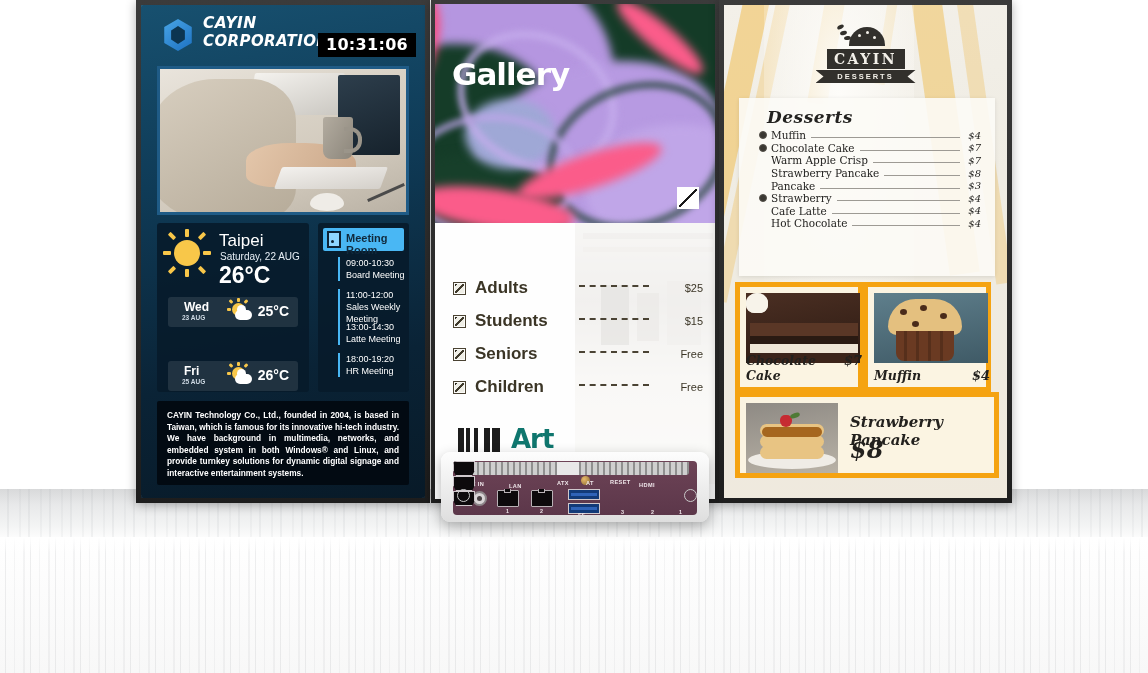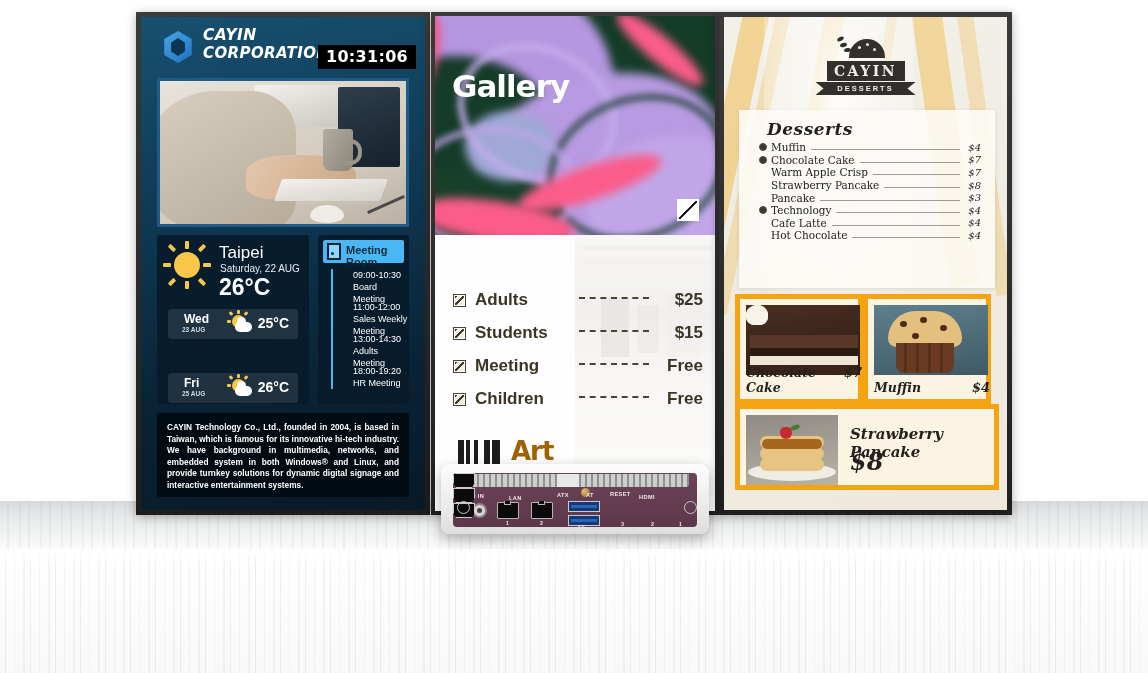--- a/index.html
+++ b/index.html
@@ -1,21 +1,21 @@
 <!DOCTYPE html>
 <html><head>
 <meta charset="utf-8">
 <style>
   html,body{margin:0;padding:0;}
   body{
     width:1148px;height:673px;overflow:hidden;position:relative;
     background:#ffffff;
     font-family:"Liberation Sans", sans-serif;
   }
-  .stage{position:absolute;inset:0;margin-top:12px;}
+  .stage{position:absolute;inset:0;}
 
   
   .counter-top{
     position:absolute;left:0;top:489px;width:1148px;height:50px;
     background:linear-gradient(180deg,#d8d9da 0%,#e8e9ea 32%,#f2f3f3 70%,#fdfdfd 100%);
   }
   .counter-top:after{
     content:"";position:absolute;left:0;top:0;width:1148px;height:50px;
     background:repeating-linear-gradient(90deg,
       rgba(255,255,255,0) 0 7px, rgba(160,165,170,.16) 7px 9px,
@@ -133,21 +133,21 @@
 
   .s1-meet{position:absolute;left:177px;top:218px;width:91px;height:169px;
     background:rgba(7,26,42,.88);border-radius:3px;}
   .mr-head{position:absolute;left:5px;top:5px;width:81px;height:23px;background:#49b7f4;
     border-radius:2px;}
   .mr-door{position:absolute;left:4px;top:3px;width:14px;height:17px;border:2px solid #0e2233;
     background:#8fd6ff;box-sizing:border-box;}
   .mr-door:after{content:"";position:absolute;left:2px;top:7px;width:3px;height:3px;
     background:#0e2233;border-radius:50%;}
   .mr-title{position:absolute;left:23px;top:4px;color:#10293c;font-size:11px;font-weight:bold;}
-  .mr-item{position:absolute;left:13px;width:80px;border-left:2px solid #49b7f4;padding-left:20px;
+  .mr-item{position:absolute;left:20px;width:80px;border-left:2px solid #49b7f4;padding-left:6px;
     box-sizing:border-box;}
   .mr-item .tm{color:#fff;font-size:9px;display:block;line-height:12px;}
   .mr-item .nm{color:#fff;font-size:9px;display:block;line-height:12px;}
 
   .s1-about{position:absolute;left:16px;top:396px;width:252px;height:84px;
     background:#020a12;border-radius:2px;}
   .s1-about p{margin:0;padding:9px 10px;color:#fff;font-size:8.3px;line-height:11.6px;
     text-align:justify;font-weight:bold;font-family:"Liberation Sans",sans-serif;}
 
   
@@ -194,21 +194,21 @@
   .tix-bg i:nth-child(1){left:26px;top:62px;width:28px;height:60px;}
   .tix-bg i:nth-child(2){left:62px;top:70px;width:22px;height:48px;background:#b7b2a9;}
   .tix-bg i:nth-child(3){left:92px;top:58px;width:34px;height:64px;background:#cfcac2;}
   .tix-bg i:nth-child(4){left:8px;top:10px;width:130px;height:6px;background:#c8c4bc;}
   .tix-bg i:nth-child(5){left:8px;top:24px;width:130px;height:5px;background:#d2cec6;}
   .tix-title{position:absolute;left:0;top:20px;width:100%;text-align:center;color:#1b1b1b;
     font-size:19px;font-weight:bold;letter-spacing:.5px;}
   .tix-row{position:absolute;left:18px;width:250px;height:24px;display:flex;align-items:center;}
   .tix-row .lbl{color:#3b3526;font-size:17px;font-weight:bold;margin-left:9px;width:104px;}
   .tix-row .dots{flex:1;border-bottom:2.4px dashed #4a4334;height:1px;margin:0 2px 5px 0;}
-  .tix-row .val{color:#3b3526;font-size:17px;font-weight:bold;width:52px;text-align:right;}
+  .tix-row .val{color:#3b3526;font-size:11px;font-weight:normal;width:52px;text-align:right;}
 
   
   #display3{left:719px;top:0;width:293px;height:503px;
     background:linear-gradient(180deg,#3b3b3b,#1f1f1f);padding:5px;box-sizing:border-box;}
   #screen3{position:relative;width:100%;height:100%;overflow:hidden;
     background:linear-gradient(170deg,#f3f0e9 0%,#efece3 40%,#efe9dd 100%);}
   .cloth{position:absolute;inset:0;}
   .cloth i{position:absolute;background:#f0bd52;opacity:.55;}
   .cloth i:nth-child(1){left:-10px;top:-30px;width:26px;height:330px;transform:rotate(12deg);}
   .cloth i:nth-child(2){left:24px;top:-40px;width:14px;height:340px;transform:rotate(12deg);opacity:.35;}
@@ -326,21 +326,21 @@
     background:#4a4245;}
   .screwhole{position:absolute;width:11px;height:11px;border-radius:50%;border:1.4px solid #c9c9c9;}
   .dev-screw{position:absolute;left:128px;top:15px;width:9px;height:9px;border-radius:50%;
     background:radial-gradient(circle at 35% 35%,#e8b96b,#8a6a2e);}
   .pnum{position:absolute;color:#efe6ea;font-size:5.4px;font-weight:bold;}
   .qr{position:absolute;left:17px;top:-24px;width:42px;height:26px;z-index:-1;
     background:
       linear-gradient(90deg,#111 0 6px,transparent 6px 8px,#111 8px 12px,transparent 12px 16px,#111 16px 20px,transparent 20px 26px,#111 26px 32px,transparent 32px 34px,#111 34px 42px),
       #fff;
     opacity:.95;}
-  .art-behind{position:absolute;left:70px;top:-28px;color:#a16207;font-size:26px;font-weight:bold;
+  .art-behind{position:absolute;left:70px;top:-28px;color:#0f766e;font-size:26px;font-weight:bold;
     font-family:"DejaVu Sans",sans-serif;z-index:-1;letter-spacing:-1px;}
 </style>
 </head>
 <body>
 
 <div class="stage">
 
   <div class="counter-left-white"></div>
   <div class="counter-right-white"></div>
   <div class="counter-top"></div>
@@ -429,21 +429,21 @@
         <div class="mr-item" style="top:34px">
           <span class="tm">09:00-10:30</span>
           <span class="nm">Board Meeting</span>
         </div>
         <div class="mr-item" style="top:66px">
           <span class="tm">11:00-12:00</span>
           <span class="nm">Sales Weekly Meeting</span>
         </div>
         <div class="mr-item" style="top:98px">
           <span class="tm">13:00-14:30</span>
-          <span class="nm">Adults Meeting</span>
+          <span class="nm">Latte Meeting</span>
         </div>
         <div class="mr-item" style="top:130px">
           <span class="tm">18:00-19:20</span>
           <span class="nm">HR Meeting</span>
         </div>
       </div>
 
       <div class="s1-about">
         <p>CAYIN Technology Co., Ltd., founded in 2004, is based in Taiwan, which is famous for its innovative hi-tech industry. We have background in multimedia, networks, and embedded system in both Windows® and Linux, and provide turnkey solutions for dynamic digital signage and interactive entertainment systems.</p>
       </div>
@@ -487,21 +487,21 @@
           <span class="val">$25</span>
         </div>
         <div class="tix-row" style="top:86px">
           <span class="broken"></span>
           <span class="lbl">Students</span>
           <span class="dots"></span>
           <span class="val">$15</span>
         </div>
         <div class="tix-row" style="top:119px">
           <span class="broken"></span>
-          <span class="lbl">Meeting</span>
+          <span class="lbl">Seniors</span>
           <span class="dots"></span>
           <span class="val">Free</span>
         </div>
         <div class="tix-row" style="top:152px">
           <span class="broken"></span>
           <span class="lbl">Children</span>
           <span class="dots"></span>
           <span class="val">Free</span>
         </div>
       </div>
@@ -565,21 +565,21 @@
         </div>
 
         <div class="m-row">
           <span class="bul off"></span>
           <span class="nm">Pancake</span>
           <span class="ln"></span>
           <span class="pr">$3</span>
         </div>
         <div class="m-row">
           <span class="bul"></span>
-          <span class="nm">Technology</span>
+          <span class="nm">Strawberry</span>
           <span class="ln"></span>
           <span class="pr">$4</span>
         </div>
         <div class="m-row">
           <span class="bul off"></span>
           <span class="nm">Cafe Latte</span>
           <span class="ln"></span>
           <span class="pr">$4</span>
         </div>
         <div class="m-row">

